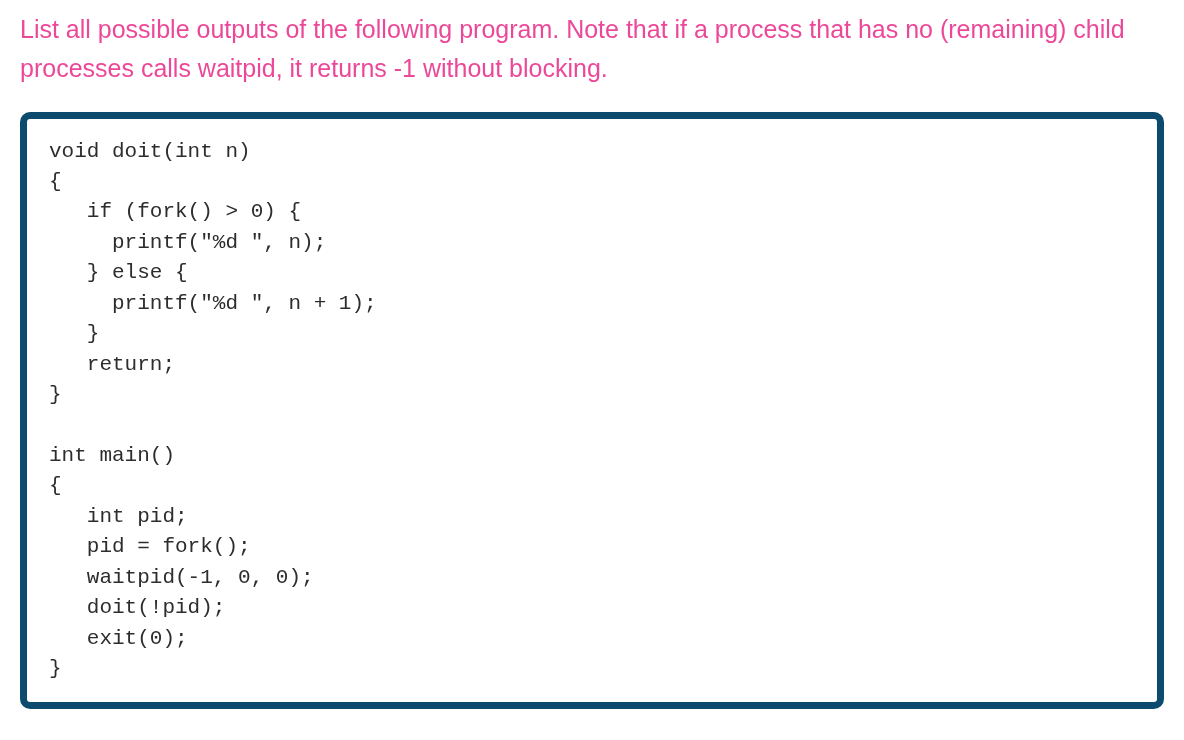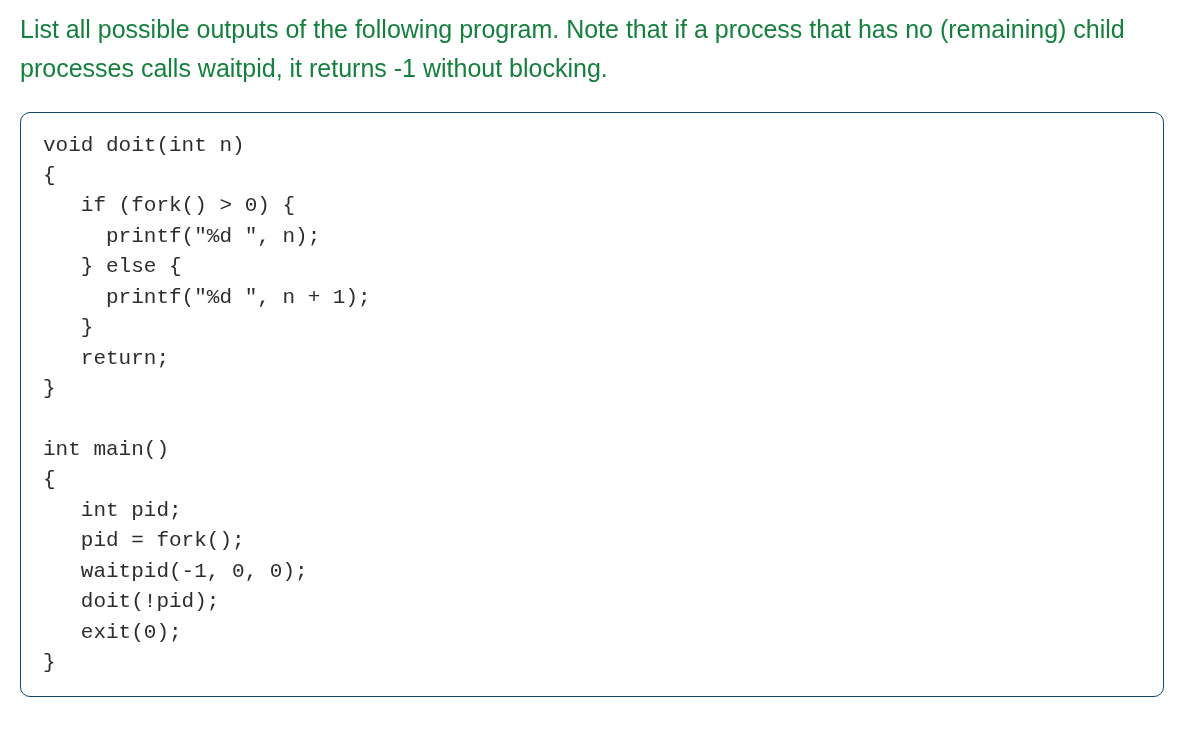--- a/index.html
+++ b/index.html
@@ -11,26 +11,26 @@
     font-family: "Segoe UI", "Helvetica Neue", Arial, sans-serif;
     color: #333333;
   }
   .container {
     padding: 10px 20px 20px 20px;
     box-sizing: border-box;
   }
   .question-text {
     font-size: 25px;
     line-height: 1.55;
-    color: #15803d;
+    color: #ec4899;
     margin: 0 0 24px 0;
     font-weight: 400;
   }
   .code-block {
-    border: 1px solid #0c4a6e;
+    border: 7px solid #0c4a6e;
     border-radius: 10px;
     background: #ffffff;
     padding: 18px 22px 18px 22px;
     font-family: "Consolas", "Menlo", "Courier New", monospace;
     font-size: 21px;
     line-height: 1.45;
     white-space: pre;
     color: #2d2d2d;
     overflow: hidden;
   }

